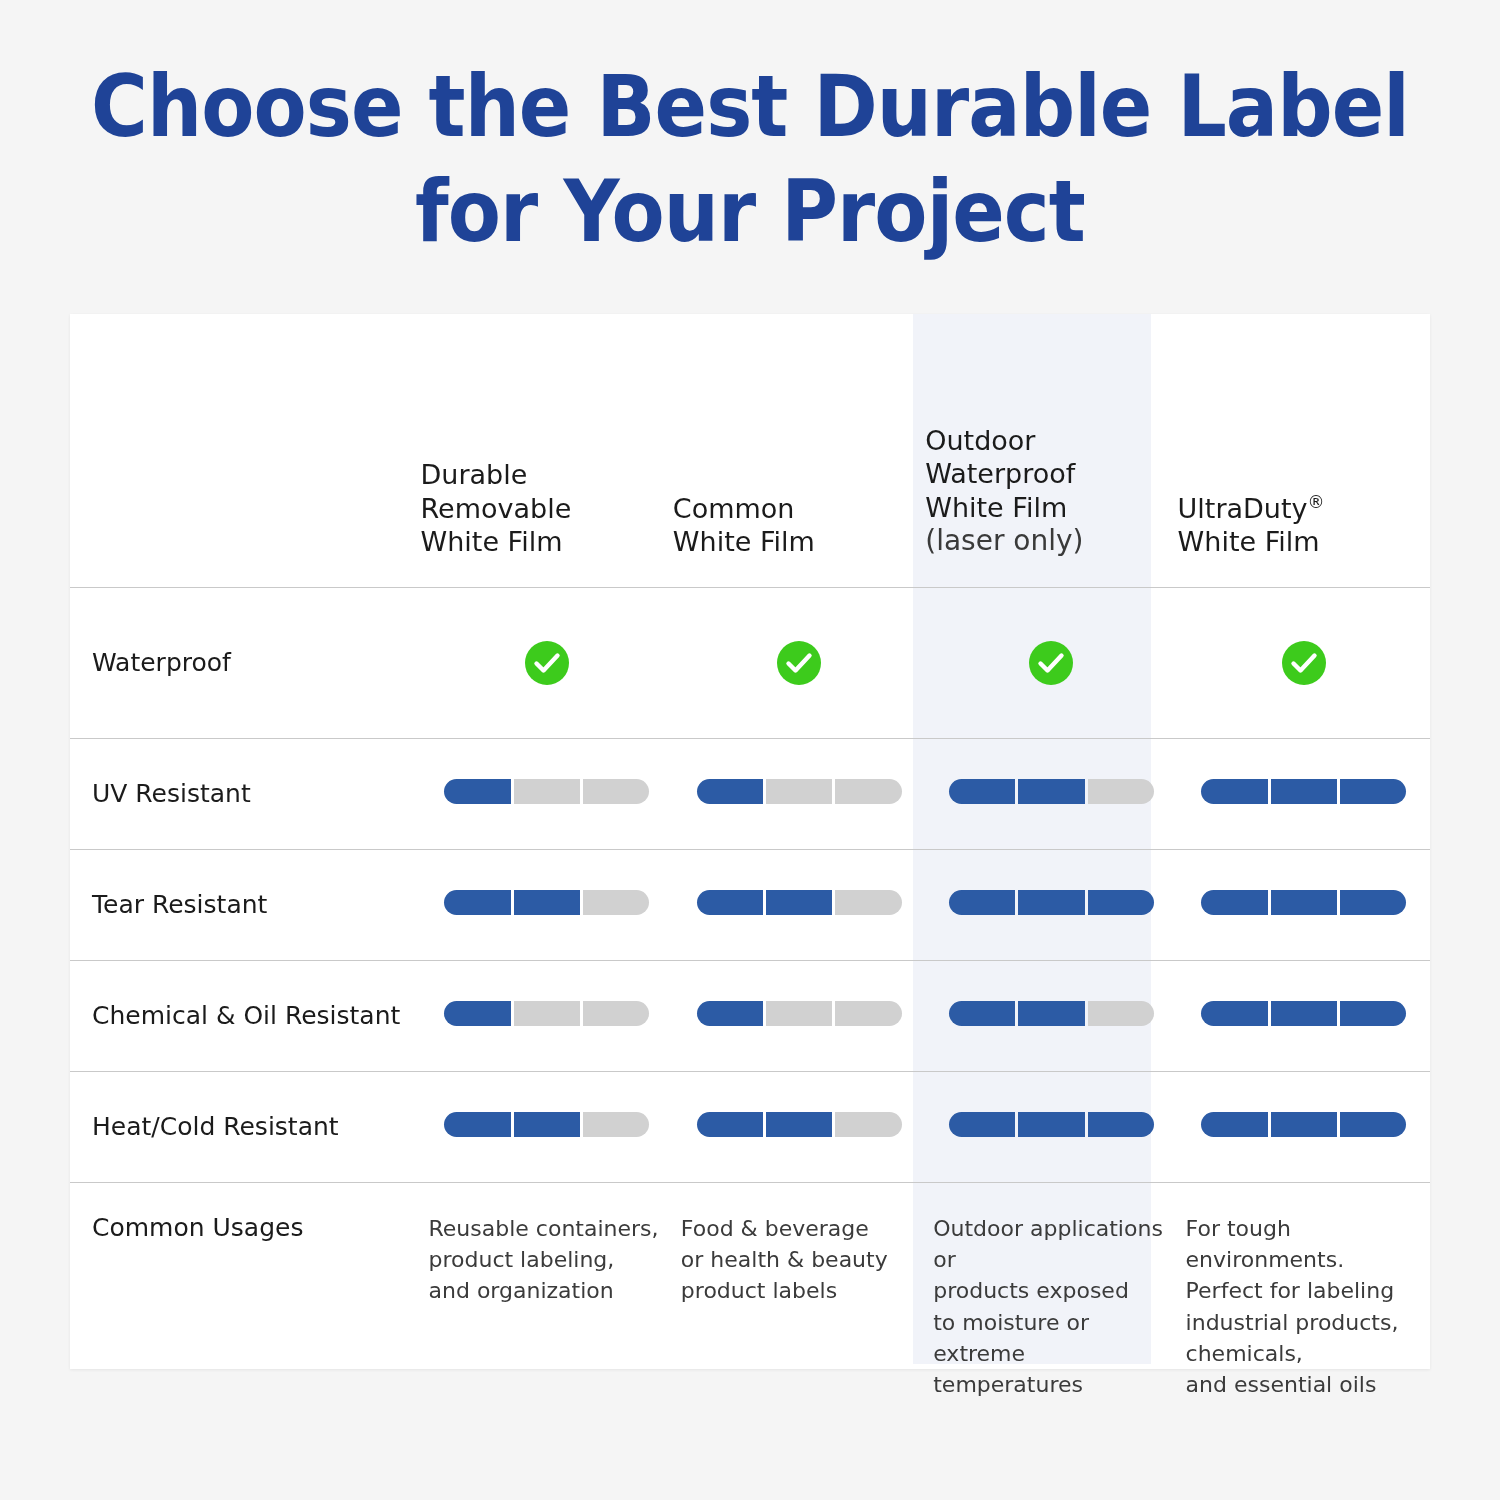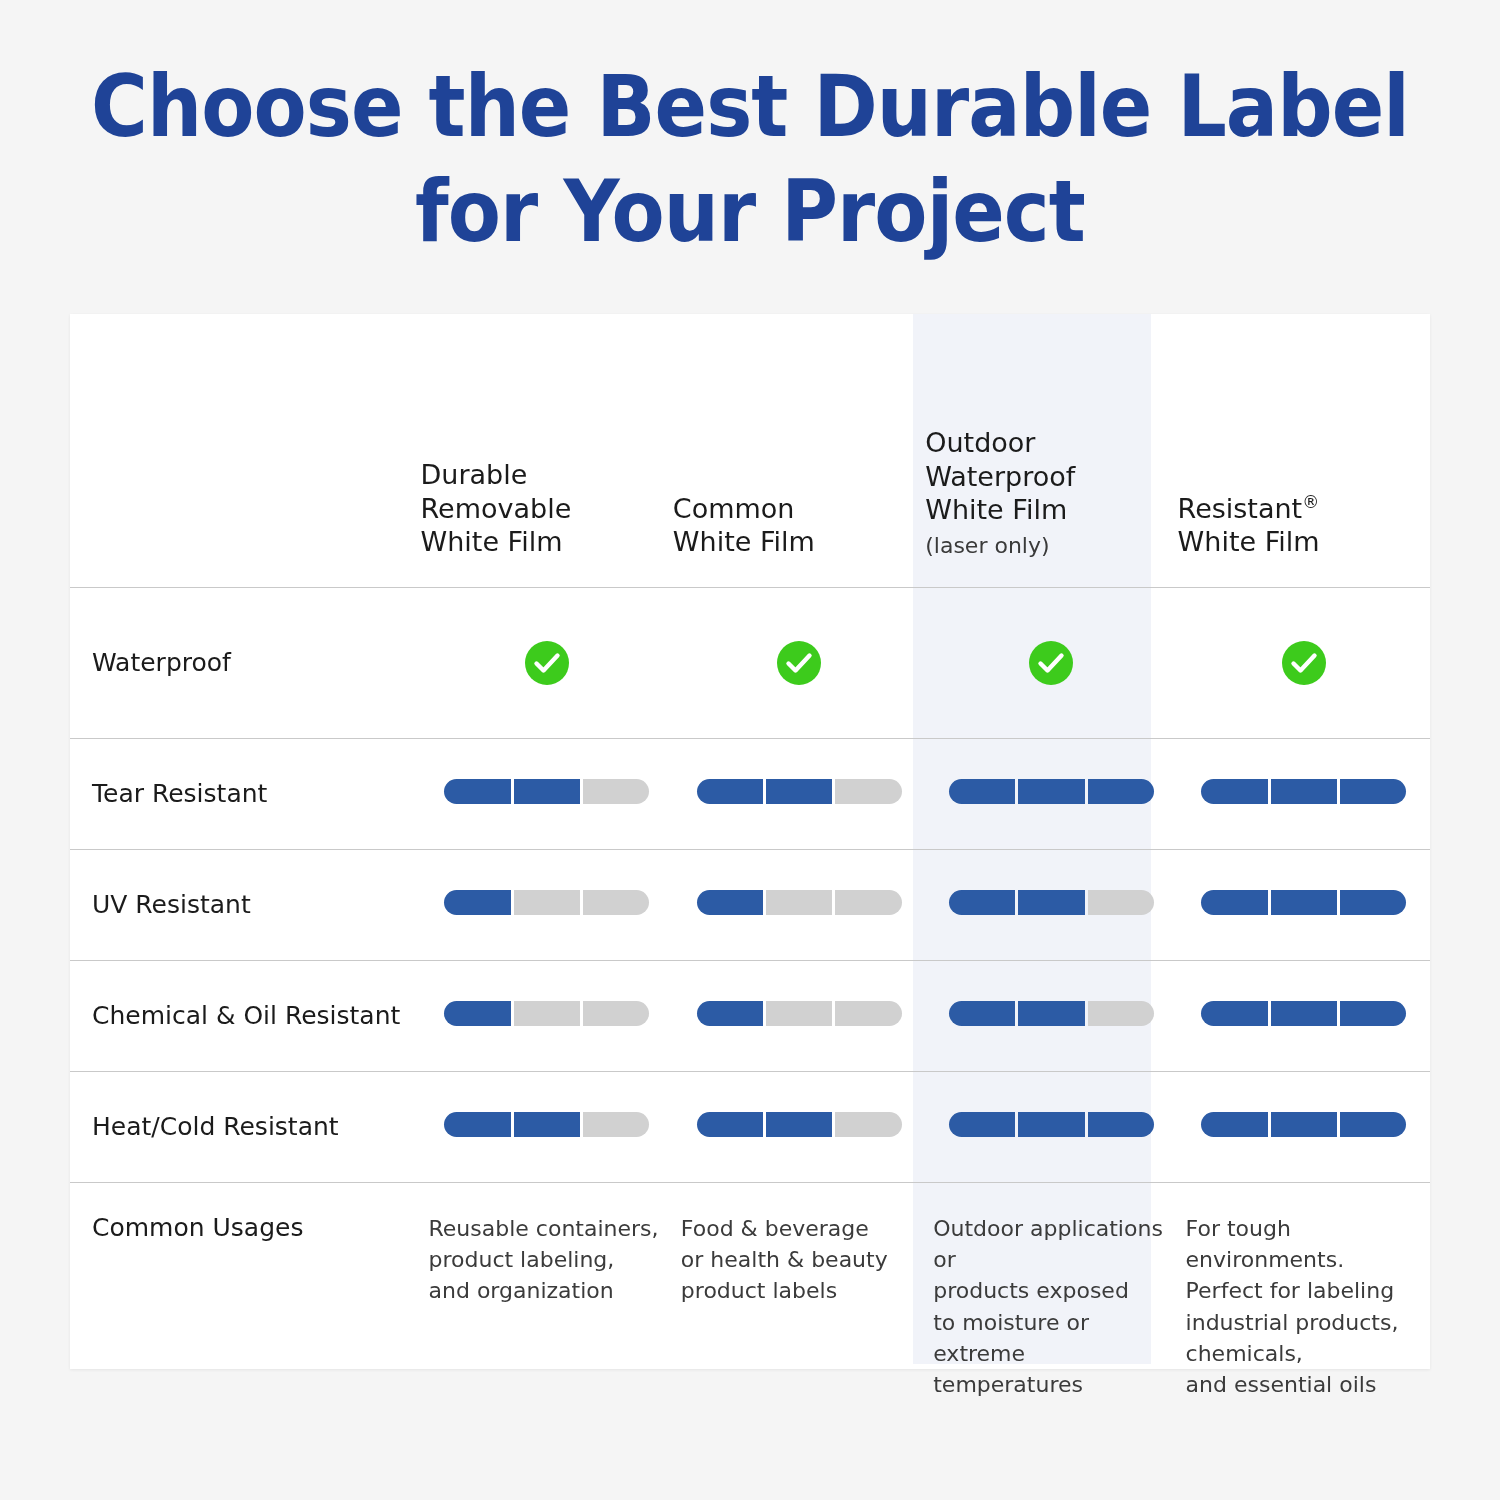--- a/index.html
+++ b/index.html
@@ -80,23 +80,22 @@
     vertical-align: bottom;
     padding-bottom: 28px;
     color: #1b1b1b;
     font-size: 27px;
     font-weight: normal;
     line-height: 1.24;
   }
   .hdr-cell .hdr-name { display: block; }
   .hdr-cell .hdr-sub {
     display: block;
-    font-size: 22px;
+    font-size: 28px;
     color: #3a3a3a;
-    margin-top: 5px;
   }
   .hdr-cell .reg {
     font-size: 17px;
     vertical-align: super;
   }
   .hdr-spacer { height: 245px; }
 
   
   tr.data-row > td {
     border-top: 1px solid #c9c9c9;
@@ -198,21 +197,21 @@
           </th>
 
           <th class="hdr-cell">
             <span class="hdr-name">Outdoor</span>
             <span class="hdr-name">Waterproof</span>
             <span class="hdr-name">White Film</span>
             <span class="hdr-sub">(laser only)</span>
           </th>
 
           <th class="hdr-cell">
-            <span class="hdr-name"><span>Resistant</span><span class="reg">®</span></span>
+            <span class="hdr-name"><span>UltraDuty</span><span class="reg">®</span></span>
             <span class="hdr-name">White Film</span>
           </th>
         </tr>
       </thead>
 
       <tbody>
 
         <tr class="data-row tall-row">
           <td class="row-label">Waterproof</td>
           <td class="cell-center">
@@ -243,72 +242,72 @@
             <span class="check-icon">
               <svg viewBox="0 0 46 46" width="46" height="46" aria-hidden="true">
                 <circle cx="23" cy="23" r="22" fill="#3dcb1c"></circle>
                 <path d="M12.5 23.5 L19.5 30.5 L33.5 15.5" fill="none" stroke="#ffffff" stroke-width="4.4" stroke-linecap="round" stroke-linejoin="round"></path>
               </svg>
             </span>
           </td>
         </tr>
 
         <tr class="data-row">
+          <td class="row-label">UV Resistant</td>
+          <td class="cell-center">
+            <span class="rating">
+                <span class="seg on"></span>
+                <span class="seg"></span>
+                <span class="seg"></span>
+              </span>
+          </td>
+          <td class="cell-center">
+            <span class="rating">
+                <span class="seg on"></span>
+                <span class="seg"></span>
+                <span class="seg"></span>
+              </span>
+          </td>
+          <td class="cell-center">
+            <span class="rating">
+                <span class="seg on"></span>
+                <span class="seg on"></span>
+                <span class="seg"></span>
+              </span>
+          </td>
+          <td class="cell-center">
+            <span class="rating">
+                <span class="seg on"></span>
+                <span class="seg on"></span>
+                <span class="seg on"></span>
+              </span>
+          </td>
+        </tr>
+
+        <tr class="data-row">
           <td class="row-label">Tear Resistant</td>
           <td class="cell-center">
             <span class="rating">
                 <span class="seg on"></span>
                 <span class="seg on"></span>
                 <span class="seg"></span>
               </span>
           </td>
           <td class="cell-center">
             <span class="rating">
                 <span class="seg on"></span>
                 <span class="seg on"></span>
                 <span class="seg"></span>
               </span>
           </td>
           <td class="cell-center">
             <span class="rating">
                 <span class="seg on"></span>
                 <span class="seg on"></span>
                 <span class="seg on"></span>
-              </span>
-          </td>
-          <td class="cell-center">
-            <span class="rating">
-                <span class="seg on"></span>
-                <span class="seg on"></span>
-                <span class="seg on"></span>
-              </span>
-          </td>
-        </tr>
-
-        <tr class="data-row">
-          <td class="row-label">UV Resistant</td>
-          <td class="cell-center">
-            <span class="rating">
-                <span class="seg on"></span>
-                <span class="seg"></span>
-                <span class="seg"></span>
-              </span>
-          </td>
-          <td class="cell-center">
-            <span class="rating">
-                <span class="seg on"></span>
-                <span class="seg"></span>
-                <span class="seg"></span>
-              </span>
-          </td>
-          <td class="cell-center">
-            <span class="rating">
-                <span class="seg on"></span>
-                <span class="seg on"></span>
-                <span class="seg"></span>
               </span>
           </td>
           <td class="cell-center">
             <span class="rating">
                 <span class="seg on"></span>
                 <span class="seg on"></span>
                 <span class="seg on"></span>
               </span>
           </td>
         </tr>

